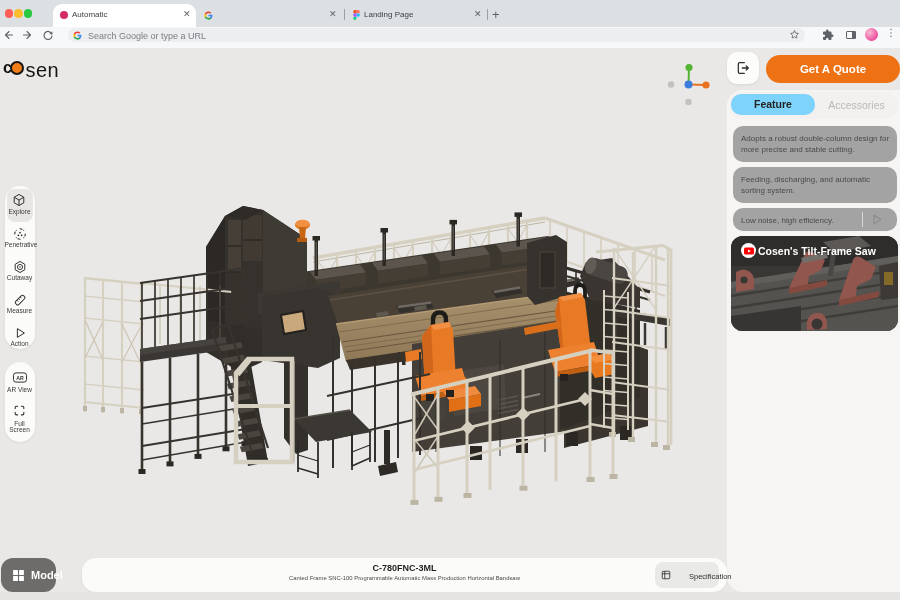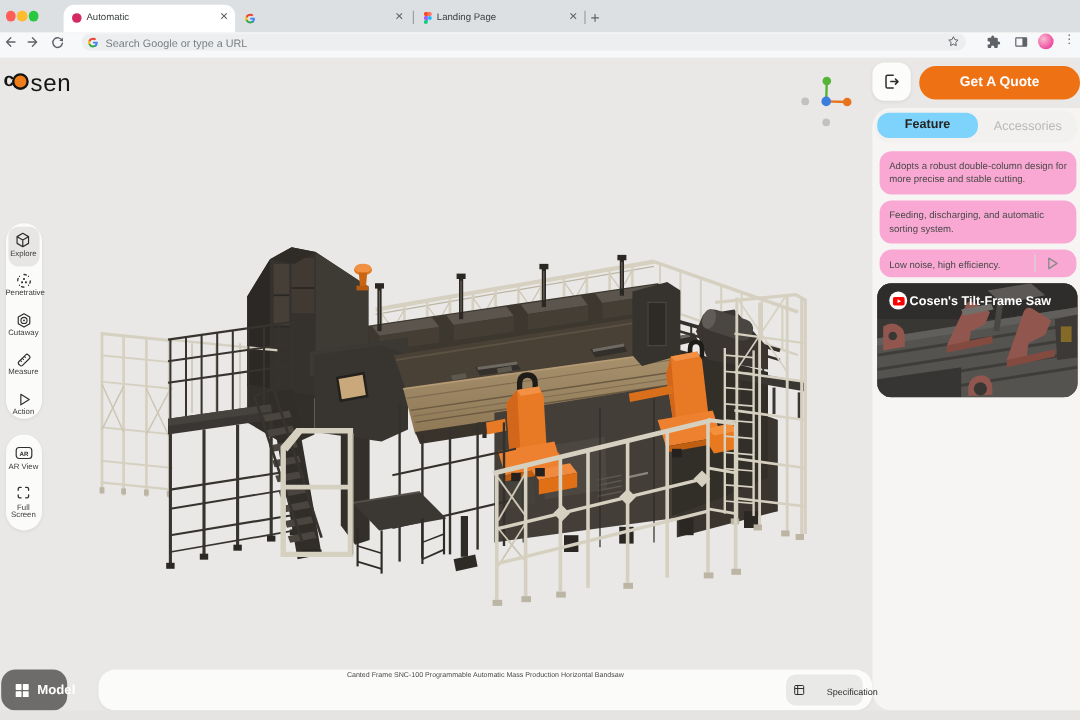--- a/index.html
+++ b/index.html
@@ -21,21 +21,21 @@
   .lpanel { background:#FBFBFA; border-radius:15px; width:30px; left:4.5px; box-shadow:0 1px 3px rgba(0,0,0,0.07); }
   .lbl { font-size:6.5px; color:#3A3A38; line-height:7px; width:30px; text-align:center; }
   #explore-hl { left:6.5px; top:187.5px; width:26px; height:33px; background:#E7E6E4; border-radius:8px; }
   .gq { left:766px; top:54.5px; width:134px; height:28px; background:#EE7214; border-radius:14px; color:#fff; font-size:11.5px; font-weight:bold; text-align:center; line-height:28px; }
   #expbtn { left:727px; top:52px; width:32px; height:32px; background:#FCFCFB; border-radius:10px; box-shadow:0 1px 3px rgba(0,0,0,0.07); }
   
   #sidebar { left:727px; top:90px; width:173px; height:502px; background:#F6F5F4; border-radius:16px 0 0 16px; }
   #tabbar { left:729px; top:92px; width:169px; height:27px; background:#F2F1F0; border-radius:13px; }
   #featpill { left:731px; top:94px; width:84px; height:21px; background:#7dd3fc; border-radius:10px; color:#242422; font-size:10.5px; font-weight:bold; text-align:center; line-height:21px; }
   #acctxt { left:815px; top:95px; width:83px; color:#B9B9B7; font-size:10.5px; text-align:center; line-height:21px; }
-  .card { left:733px; width:164px; background:#f9a8d4; border-radius:10px; font-size:8px; color:#4A4A48; line-height:11px; padding:7px 0 0 8px; white-space:nowrap; }
+  .card { left:733px; width:164px; background:#a3a3a3; border-radius:10px; font-size:8px; color:#4A4A48; line-height:11px; padding:7px 0 0 8px; white-space:nowrap; }
   #vcard { left:731px; top:236px; width:167px; height:95px; border-radius:12px; overflow:hidden; background:#3A3937; }
   #vtitle { left:758px; top:244.5px; font-size:10.5px; font-weight:bold; color:#fff; z-index:3; }
   
   #modelbtn { left:1px; top:558px; width:55px; height:34px; background:#6E6C6A; border-radius:12px; color:#fff; font-size:11px; font-weight:bold; line-height:34px; }
   #cbar { left:82px; top:558px; width:645px; height:34px; background:#FBFBFA; border-radius:14px; text-align:center; box-shadow:0 1px 3px rgba(0,0,0,0.05); }
   #cbar .t1 { font-size:9px; font-weight:bold; color:#1F1F1D; padding-top:5px; }
   #cbar .t2 { font-size:5.9px; color:#4A4A48; padding-top:2px; }
   #specbtn { left:653px; top:560px; width:68px; height:30px; background:#E9E9E7; border:2px solid #FCFCFA; border-radius:10px; font-size:7.5px; color:#2E2E2C; }
   #botstrip { left:0; top:592px; width:900px; height:8px; background:#E5E4E2; }
 </style>
@@ -542,20 +542,21 @@
 <div id="modelbtn" class="abs"><span style="padding-left:30px;">Model</span></div>
 <svg class="abs" style="left:12px; top:569px;" width="13" height="13" viewBox="0 0 24 24">
     <g fill="#fff">
       <rect x="2" y="2" width="9" height="9" rx="1"></rect>
       <rect x="13" y="2" width="9" height="9" rx="1"></rect>
       <rect x="2" y="13" width="9" height="9" rx="1"></rect>
       <rect x="13" y="13" width="9" height="9" rx="1"></rect>
     </g>
   </svg>
 <div id="cbar" class="abs">
+  <div class="t1">C-780FNC-3ML</div>
   <div class="t2">Canted Frame SNC-100 Programmable Automatic Mass Production Horizontal Bandsaw</div>
 </div>
 <div id="specbtn" class="abs"></div>
 <svg class="abs" style="left:661px; top:570px;" width="10" height="10" viewBox="0 0 24 24">
     <g fill="none" stroke="#2E2E2C" stroke-width="2">
       <rect x="3" y="3" width="18" height="18" rx="2"></rect>
       <path d="M3 9h18M9 3v18"></path>
     </g>
   </svg>
 <div class="abs" style="left:673px; top:571.5px; font-size:7.5px; color:#2E2E2C;margin-left:16px;">Specification</div>

